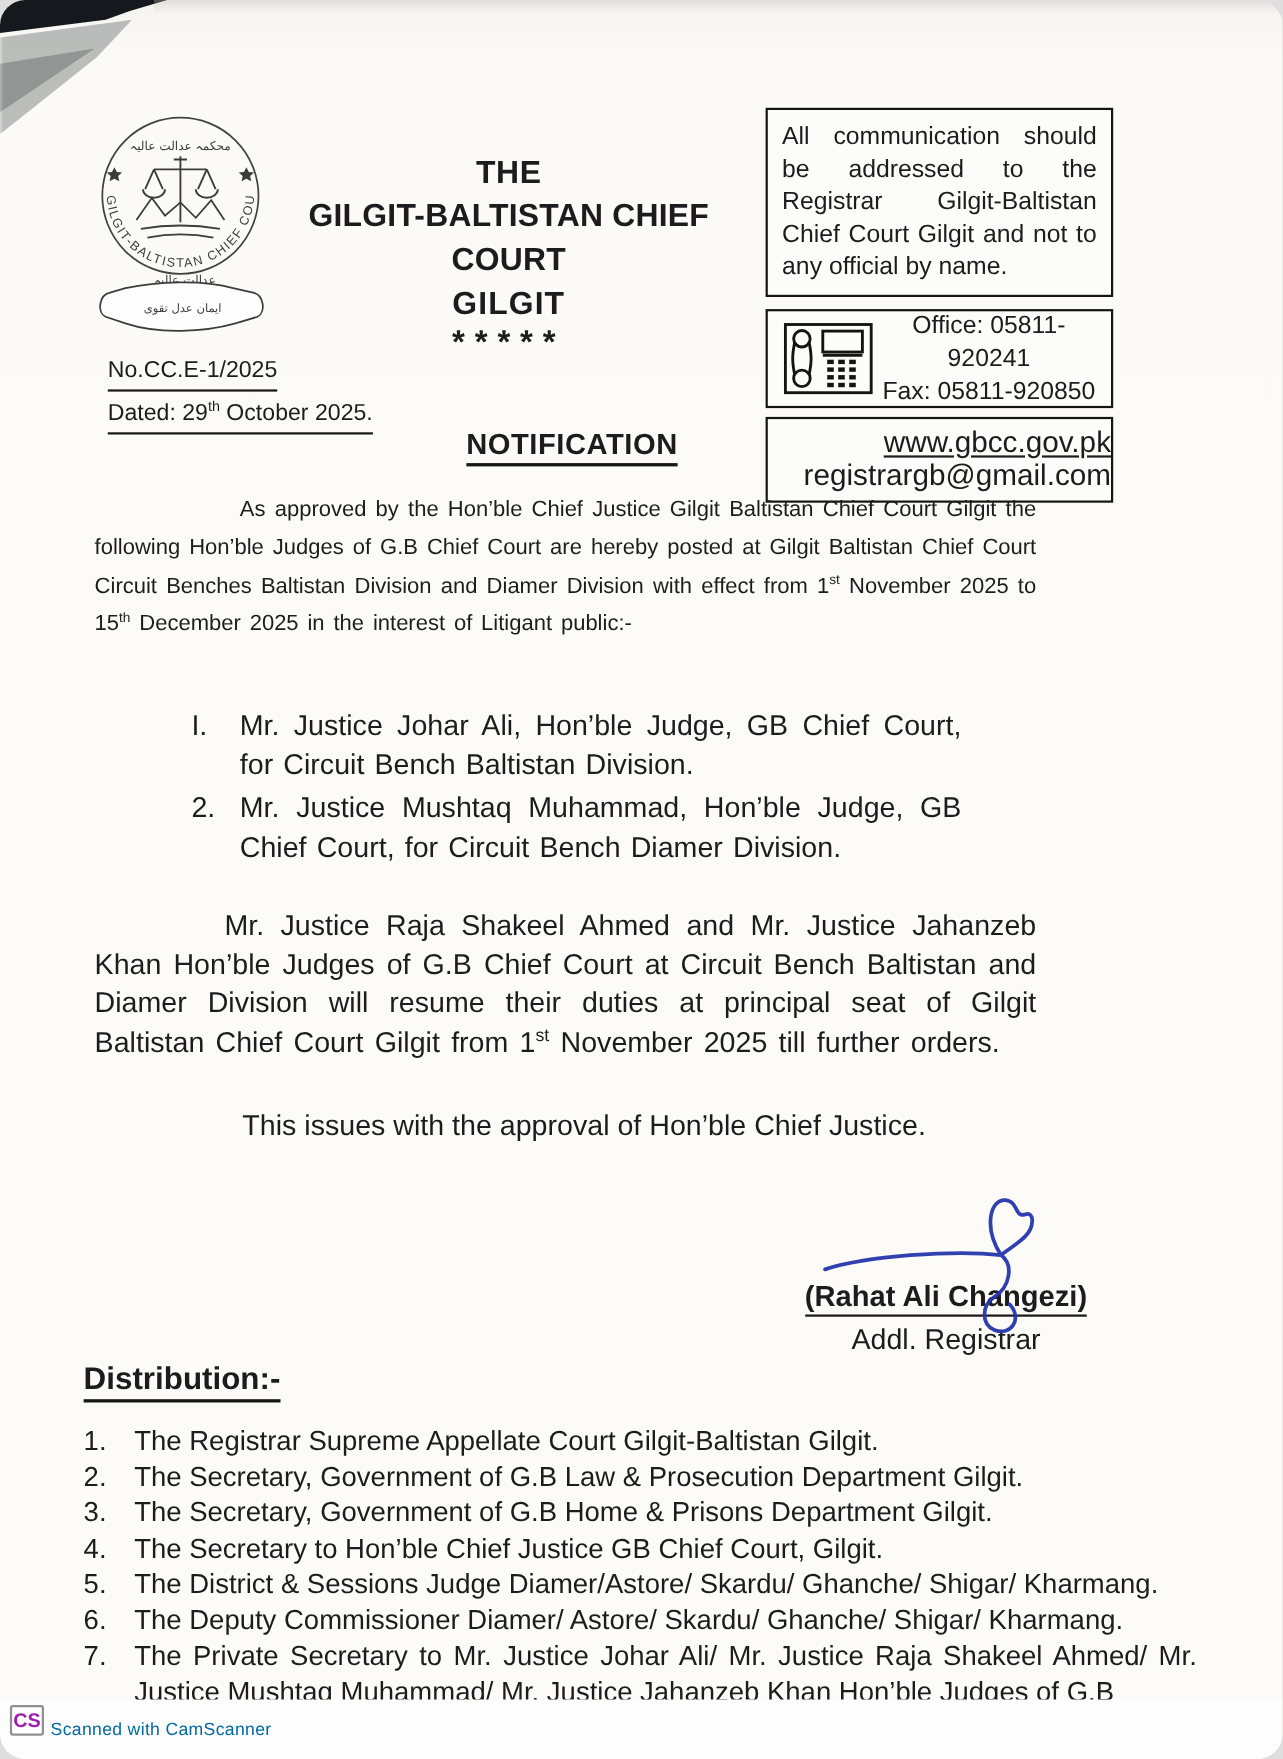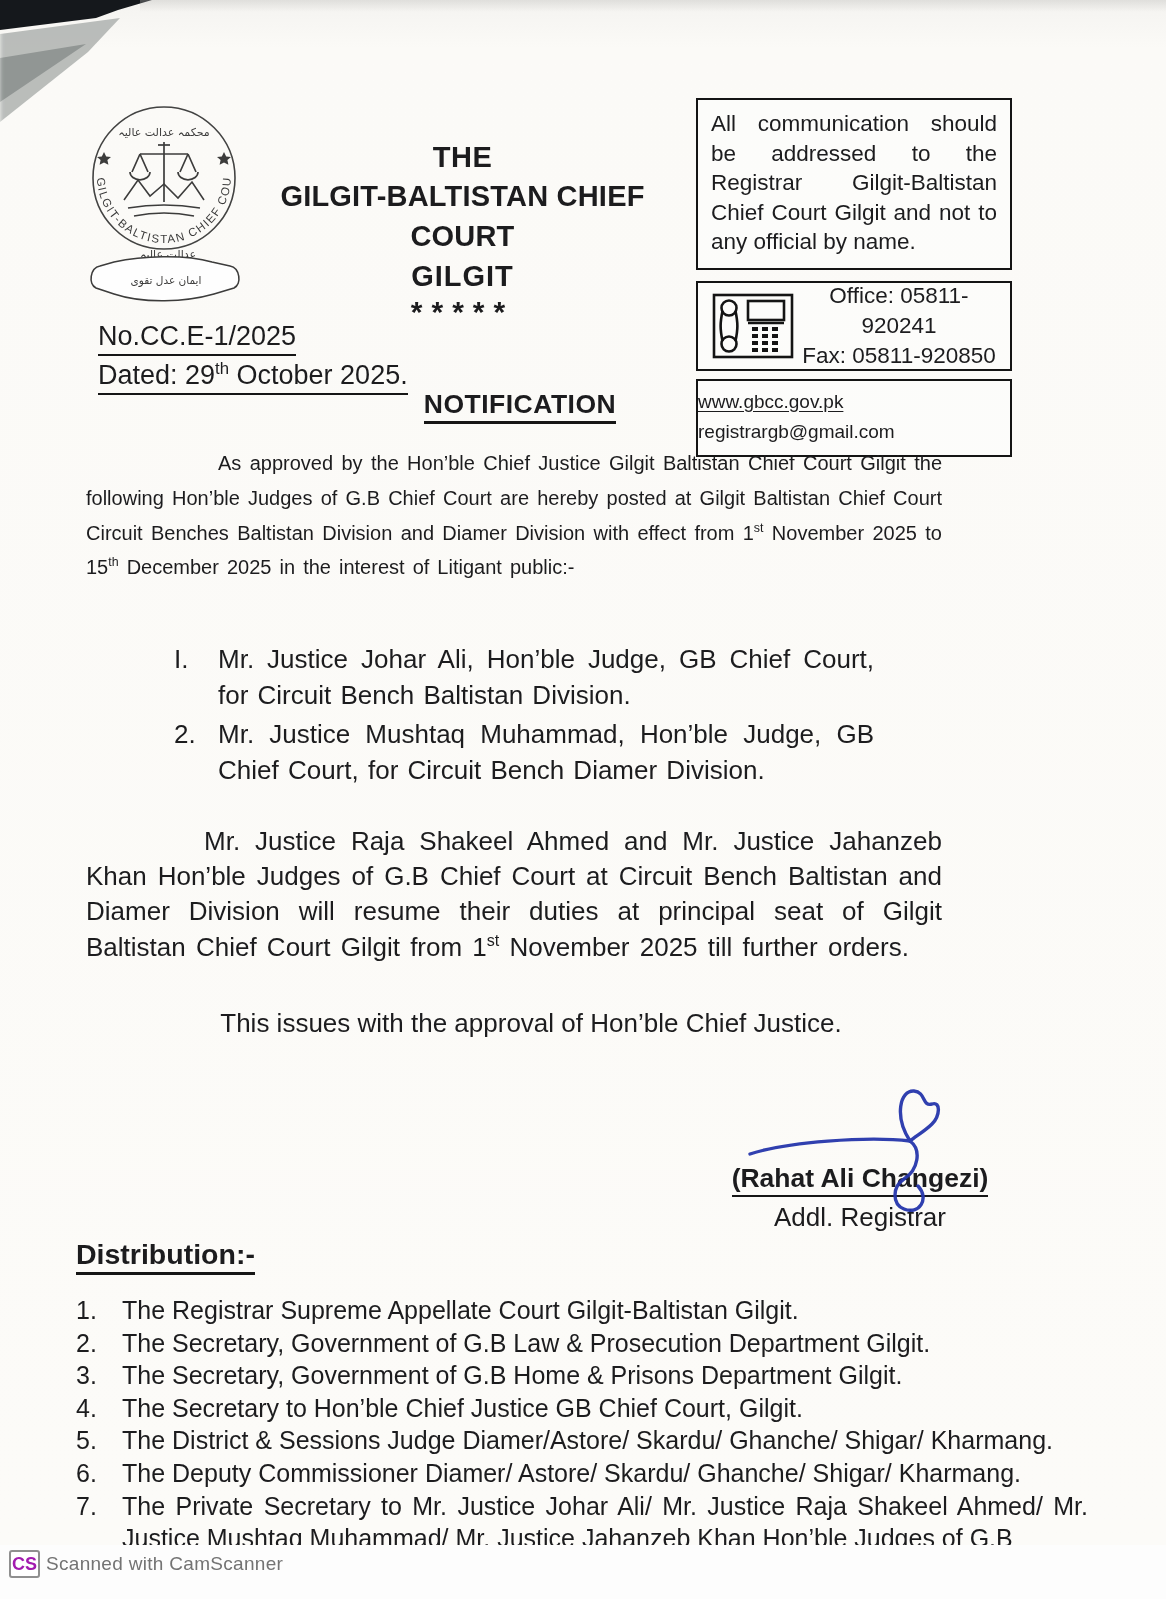--- a/index.html
+++ b/index.html
@@ -1,18 +1,18 @@
 <!DOCTYPE html>
 <html><head>
 <meta charset="utf-8">
 <style>
   html,body{margin:0;padding:0;background:#dedede;}
   .page{position:relative;width:1166px;height:1599px;margin:0 auto;overflow:hidden;
         background:linear-gradient(180deg,#f4f3f0 0%,#fbfaf7 3%,#fcfbf8 97%,#f2f1ee 100%);
-        font-family:"Liberation Sans",sans-serif;color:#1c1c1e;}
+        font-family:"Liberation Sans",sans-serif;color:#1c1c1e;border-radius:23px;}
   .abs{position:absolute;}
   .justify{text-align:justify;text-justify:inter-word;}
   sup{font-size:62%;line-height:0;vertical-align:super;}
   .ul{border-bottom:2.5px solid #161616;display:inline-block;padding-bottom:1px;}
   
   .corner-black{left:0;top:0;width:460px;height:150px;background:#15181c;
         clip-path:polygon(0 0,152px 0,118px 10px,96px 18px,0 30px);}
   .corner-gray1{left:0;top:0;width:200px;height:160px;background:#aeb2b0;opacity:.85;filter:blur(2px);
         clip-path:polygon(0 34px,120px 18px,88px 52px,0 122px);}
   .corner-gray2{left:0;top:0;width:160px;height:160px;background:#878d8b;opacity:.8;filter:blur(2px);
@@ -23,25 +23,25 @@
   .title-block{left:240px;top:138px;width:445px;text-align:center;font-weight:bold;}
   .title-block .t1{font-size:29px;line-height:38px;letter-spacing:.5px;}
   .title-block .t2{font-size:29px;line-height:40px;letter-spacing:.2px;}
   .title-block .t3{font-size:29px;line-height:40px;letter-spacing:1px;}
   .title-block .stars{font-size:30px;line-height:32px;letter-spacing:9px;font-weight:bold;}
   .infocol{left:696px;top:98px;width:316px;}
   .ibox{border:2.5px solid #141414;background:rgba(255,255,255,.4);}
   .ibox1{padding:9px 13px 11px 13px;font-size:22.5px;line-height:29.5px;}
   .ibox2{margin-top:11px;height:86px;display:flex;align-items:center;padding:0 6px;}
   .ibox2 .txt{flex:1;text-align:center;font-size:22.5px;line-height:30px;}
-  .ibox3{margin-top:8px;padding:6px 0 8px 0;text-align:left;font-size:19px;line-height:30px;}
+  .ibox3{margin-top:8px;padding:6px 0 8px 0;text-align:right;font-size:27px;line-height:30px;}
   .weblink{text-decoration:underline;text-underline-offset:3px;}
   .phonebox{width:82px;height:66px;margin-left:8px;flex:none;}
   
-  .refblock{left:98px;top:320px;font-size:27px;line-height:33px;}
+  .refblock{left:98px;top:320px;font-size:21px;line-height:33px;}
   .refblock .ul{border-bottom-width:2px;margin-bottom:3px;}
   .noti-head{left:0;top:389px;width:1040px;text-align:center;font-size:26.5px;font-weight:bold;letter-spacing:.5px;}
   .noti-head .ul{border-bottom-width:3px;}
   
   .para1{left:86px;top:446px;width:856px;font-size:20px;line-height:34.8px;text-indent:132px;word-spacing:2.5px;}
   .judges{left:174px;top:641px;width:700px;font-size:26px;line-height:36px;}
   .jitem{display:flex;margin-bottom:3px;}
   .jmark{width:44px;flex:none;}
   .jtext{flex:1;word-spacing:2px;}
   .para2{left:86px;top:824px;width:856px;font-size:26px;line-height:35.2px;text-indent:118px;word-spacing:3px;}
@@ -55,21 +55,21 @@
   .dist-head .ul{border-bottom-width:3.5px;}
   .dist-list{left:76px;top:1294px;width:1012px;font-size:25px;line-height:32.6px;}
   .ditem{display:flex;}
   .dno{width:46px;flex:none;}
   .dtext{flex:1;}
   .djustify{text-align:justify;text-justify:inter-word;}
   
   .scanbar{left:0;top:1545px;width:1166px;height:54px;background:#fdfdfd;z-index:5;}
   .csbadge{position:absolute;left:9px;top:5px;width:27px;height:24px;border:2px solid #8f8f8f;border-radius:3px;
         color:#a21caf;font-size:18px;font-weight:bold;text-align:center;line-height:24px;background:#fff;}
-  .cstext{position:absolute;left:46px;top:8px;font-size:19px;color:#737373;letter-spacing:.3px;}
+  .cstext{position:absolute;left:46px;top:19px;font-size:16px;color:#0369a1;letter-spacing:.3px;}
   .seal{left:82px;top:98px;width:164px;height:214px;opacity:.88;}
 </style>
 </head>
 <body>
 
 <div class="page">
 
   <div class="abs corner-black"></div>
   <div class="abs corner-gray1"></div>
   <div class="abs corner-gray2"></div>

